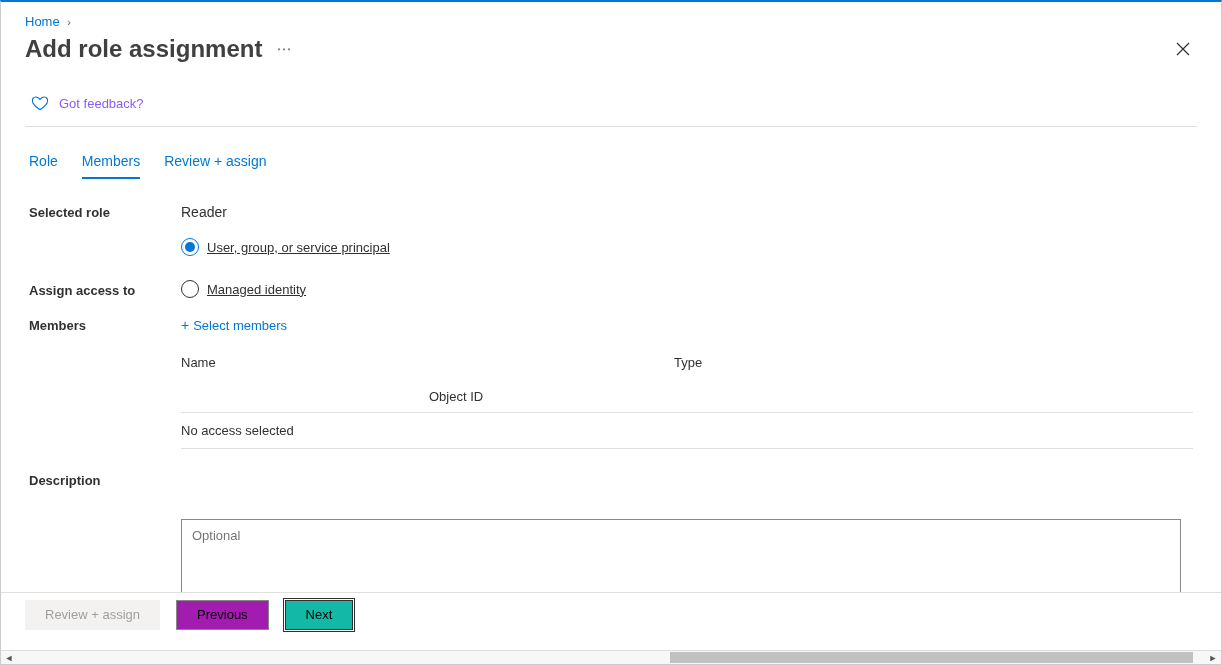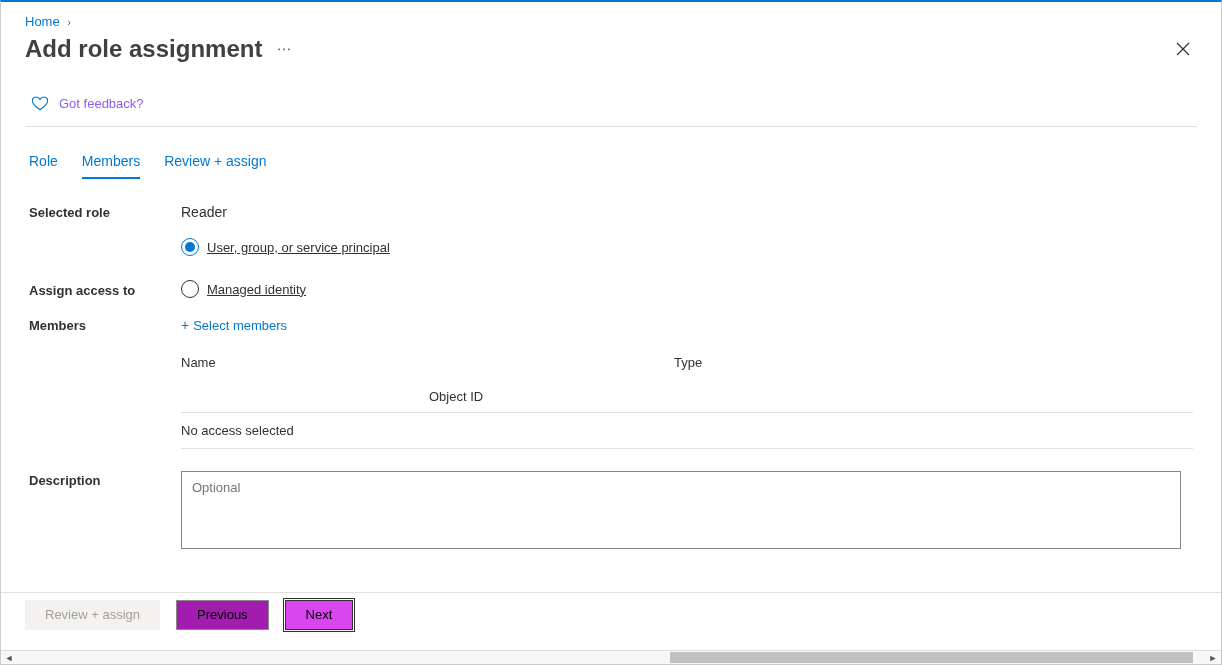--- a/index.html
+++ b/index.html
@@ -51,28 +51,28 @@
     .plus { font-size: 14px; }
 
     .members-table { margin-left: 152px; margin-top: 14px; }
     .members-header { display: flex; font-size: 13px; color: #323130; padding: 8px 0; border-bottom: 1px solid #e1dfdd; }
     .members-header .col:nth-child(1){width:248px;}
     .members-header .col:nth-child(2){width:245px;margin-top:34px;}
     .members-header .col:nth-child(3){flex:1;}
     .members-empty { padding: 10px 0; border-bottom: 1px solid #e1dfdd; font-size:13px; }
 
     .desc-area { margin-top: 22px; display:flex; }
-    .desc-area textarea { width: 100%; max-width: 1000px; height: 78px; border: 1px solid #8a8886; padding: 8px 10px; font-family: inherit; font-size: 13px; resize: none; }
+    .desc-area textarea { width: 100%; max-width: 1000px; height: 78px; border: 1px solid #8a8886; padding: 8px 10px; font-family: inherit; font-size: 13px; resize: none; margin-top: 48px; }
     .desc-area textarea::placeholder { color: #767573; }
 
     .footer { position: absolute; bottom: 14px; left: 0; right: 0; height: 44px; border-top: 1px solid #e1dfdd; display: flex; align-items: center; padding: 0 24px; gap: 16px; background: #fff; }
     .btn { height: 30px; padding: 0 20px; font-size: 13px; cursor: pointer; font-family: inherit; }
     .btn.review { background: #f3f2f1; border: none; color: #a19f9d; cursor: default; }
     .btn.prev { background: #a21caf; border: 1px solid #8a8886; }
-    .btn.next { background: #d946ef; border: 1px solid #323130; outline: 1px solid #323130; outline-offset: 1px; }
+    .btn.next { background: #14b8a6; border: 1px solid #323130; outline: 1px solid #323130; outline-offset: 1px; }
 
     
     .h-scroll { position: absolute; bottom: 0; left: 0; right: 0; height: 14px; background: #f7f7f7; border-top: 1px solid #ddd; display:flex; align-items:stretch; }
     .h-scroll .track { flex:1; position:relative; }
     .h-scroll .thumb { position:absolute; left:55%; width:44%; top:1px; bottom:1px; background:#c1c1c1; }
     .h-scroll .arrow { width:16px; display:flex; align-items:center; justify-content:center; color:#555; font-size:9px;}
 
     
     .scroll-area::-webkit-scrollbar { width: 16px; }
     .scroll-area::-webkit-scrollbar-track { background: #f7f7f7; }

